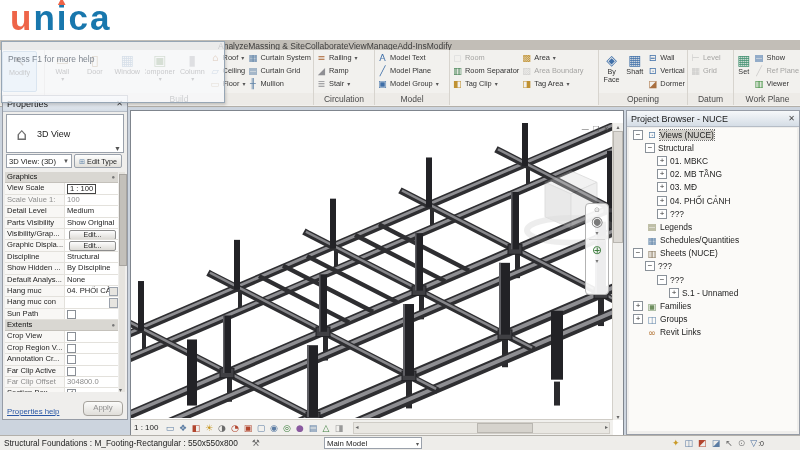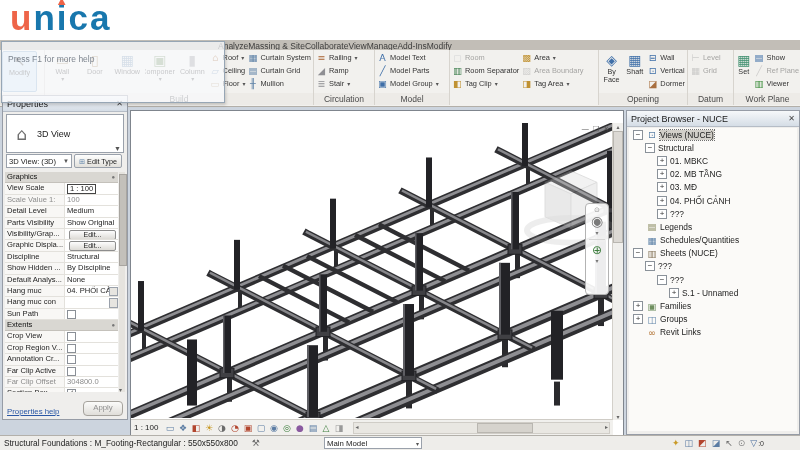--- a/index.html
+++ b/index.html
@@ -237,21 +237,21 @@
       </div>
       <div class="panel" style="width: 74px;">
         <div class="pbody">
           <div class="smallcol">
             <div class="btn-small">
               <span class="ric" style="color: rgb(63, 111, 168);">A</span>
               <span>Model Text</span>
             </div>
             <div class="btn-small">
               <span class="ric" style="color: rgb(63, 111, 168);">╱</span>
-              <span>Model Parts</span>
+              <span>Model Plane</span>
             </div>
             <div class="btn-small">
               <span class="ric" style="color: rgb(63, 111, 168);">▣</span>
               <span>Model Group</span>
               <span class="dd">▾</span>
             </div>
           </div>
         </div>
         <div class="pcap">Model</div>
       </div>

